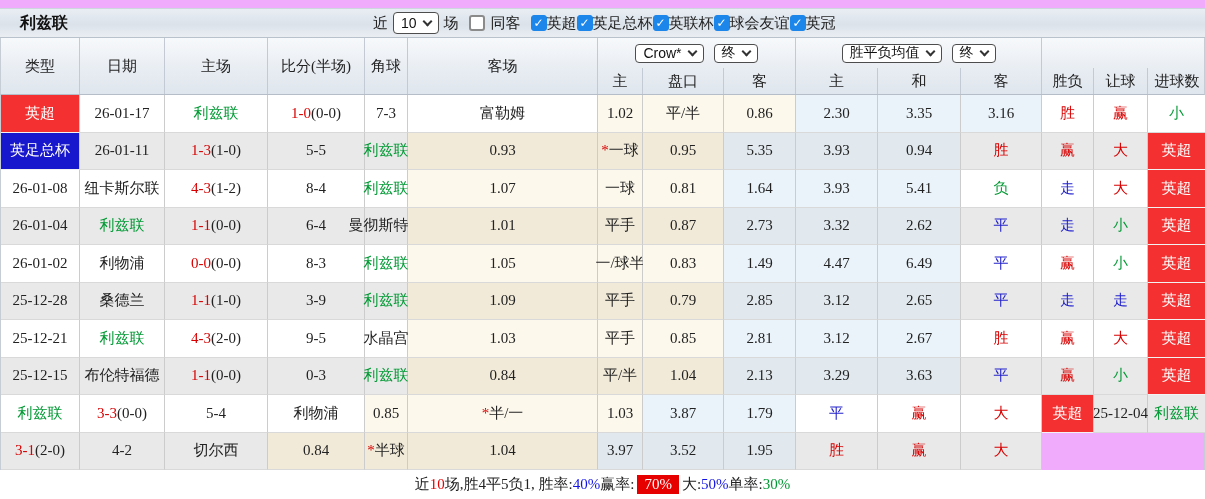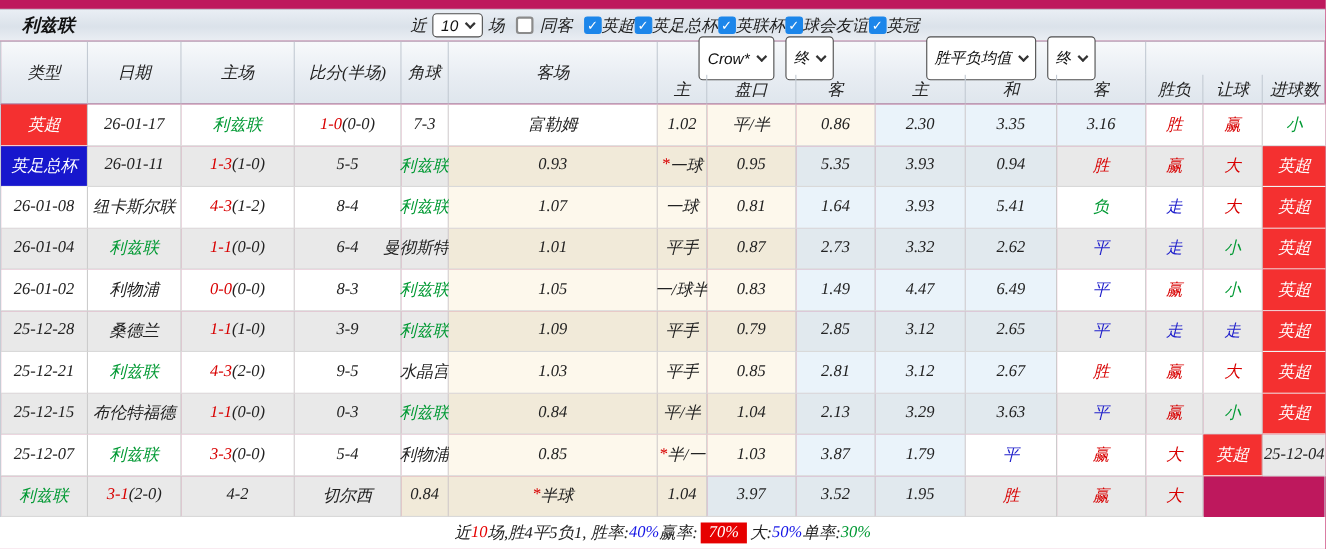--- a/index.html
+++ b/index.html
@@ -1,33 +1,33 @@
 <!DOCTYPE html>
 <html><head>
 <meta charset="utf-8">
 <style>
   * { box-sizing: border-box; margin: 0; padding: 0; }
   body { background:#fff; }
   .page {
-    width:1205px; height:499px; background:#be185d; position:relative; overflow:hidden;
-    font-family:"Liberation Serif","DejaVu Serif",serif; font-size:15px; color:#222;font-style:italic;
+    width:1205px; height:499px; background:#f0abfc; position:relative; overflow:hidden;
+    font-family:"Liberation Serif","DejaVu Serif",serif; font-size:15px; color:#222;
   }
   .top-spacer { height:8px; }
   
   .titlebar {
     height:30px; display:flex; align-items:center;
     background:linear-gradient(180deg,#e9eef4 0%,#dbe2ea 55%,#eaeef3 100%);
     border-top:1px solid #cdd5de; border-bottom:1px solid #b8c2cd;
     padding:0 0 0 20px;
   }
   .page-title { font-weight:bold; font-size:16px; color:#111; }
   .controls { margin-left:305px; display:flex; align-items:center; }
   .ctl-label { font-size:15px; color:#222; }
   .select {
-    display:inline-flex; align-items:center; height:40px; background:#fff;
+    display:inline-flex; align-items:center; height:19px; background:#fff;
     border:1px solid #4d4d4d; border-radius:4px; padding:0 7px;
     font-family:"Liberation Sans","DejaVu Sans",sans-serif; font-size:14px; color:#111;
     cursor:default; margin:0 5px;
   }
   .select.sm { height:22px; }
   .caret {
     width:7px; height:7px; border-right:2px solid #333; border-bottom:2px solid #333;
     transform:rotate(45deg); margin-left:7px; margin-top:-4px; flex:0 0 auto;
   }
   .cb {
@@ -306,21 +306,20 @@
         <span>平/半</span>
       </div>
       <div class="cell col-cream stripe">1.04</div>
       <div class="cell col-blue stripe">2.13</div>
       <div class="cell col-blue stripe">3.29</div>
       <div class="cell col-blue stripe">3.63</div>
       <div class="cell stripe t-blue">平</div>
       <div class="cell stripe t-red">赢</div>
       <div class="cell stripe t-green">小</div>
       <div class="cell c-type bg-red">英超</div>
-      <div class="cell">25-12-07</div>
       <div class="cell t-green">利兹联</div>
       <div class="cell">
         <span class="t-red">3-3</span>
         <span>(0-0)</span>
       </div>
       <div class="cell">5-4</div>
       <div class="cell">利物浦</div>
       <div class="cell col-cream">0.85</div>
       <div class="cell col-cream">
         <span class="t-red">*</span>

